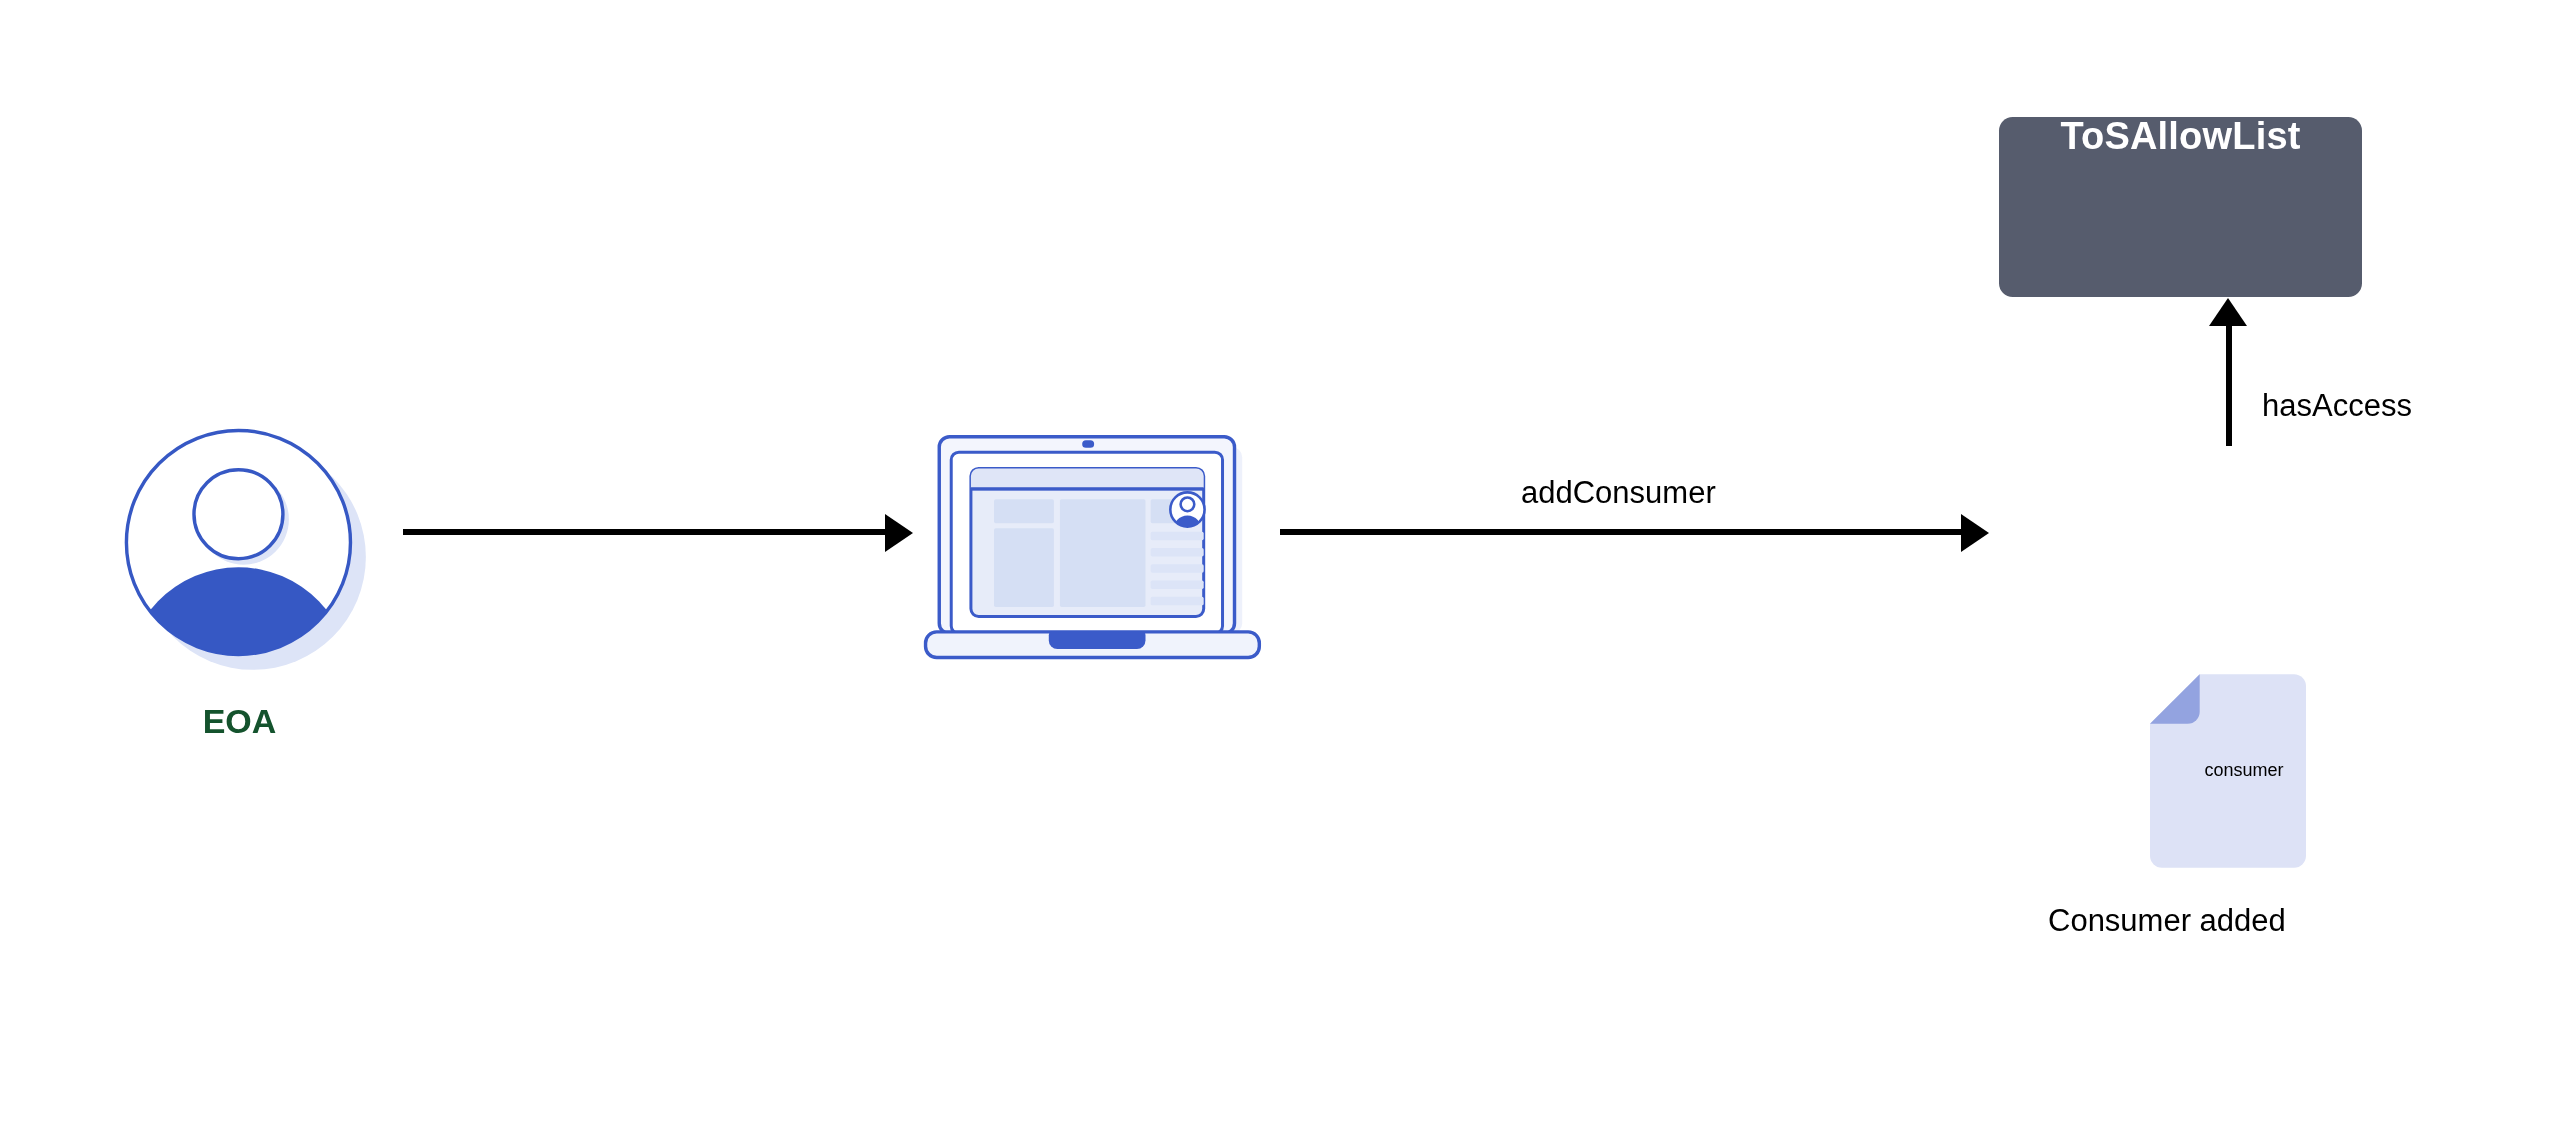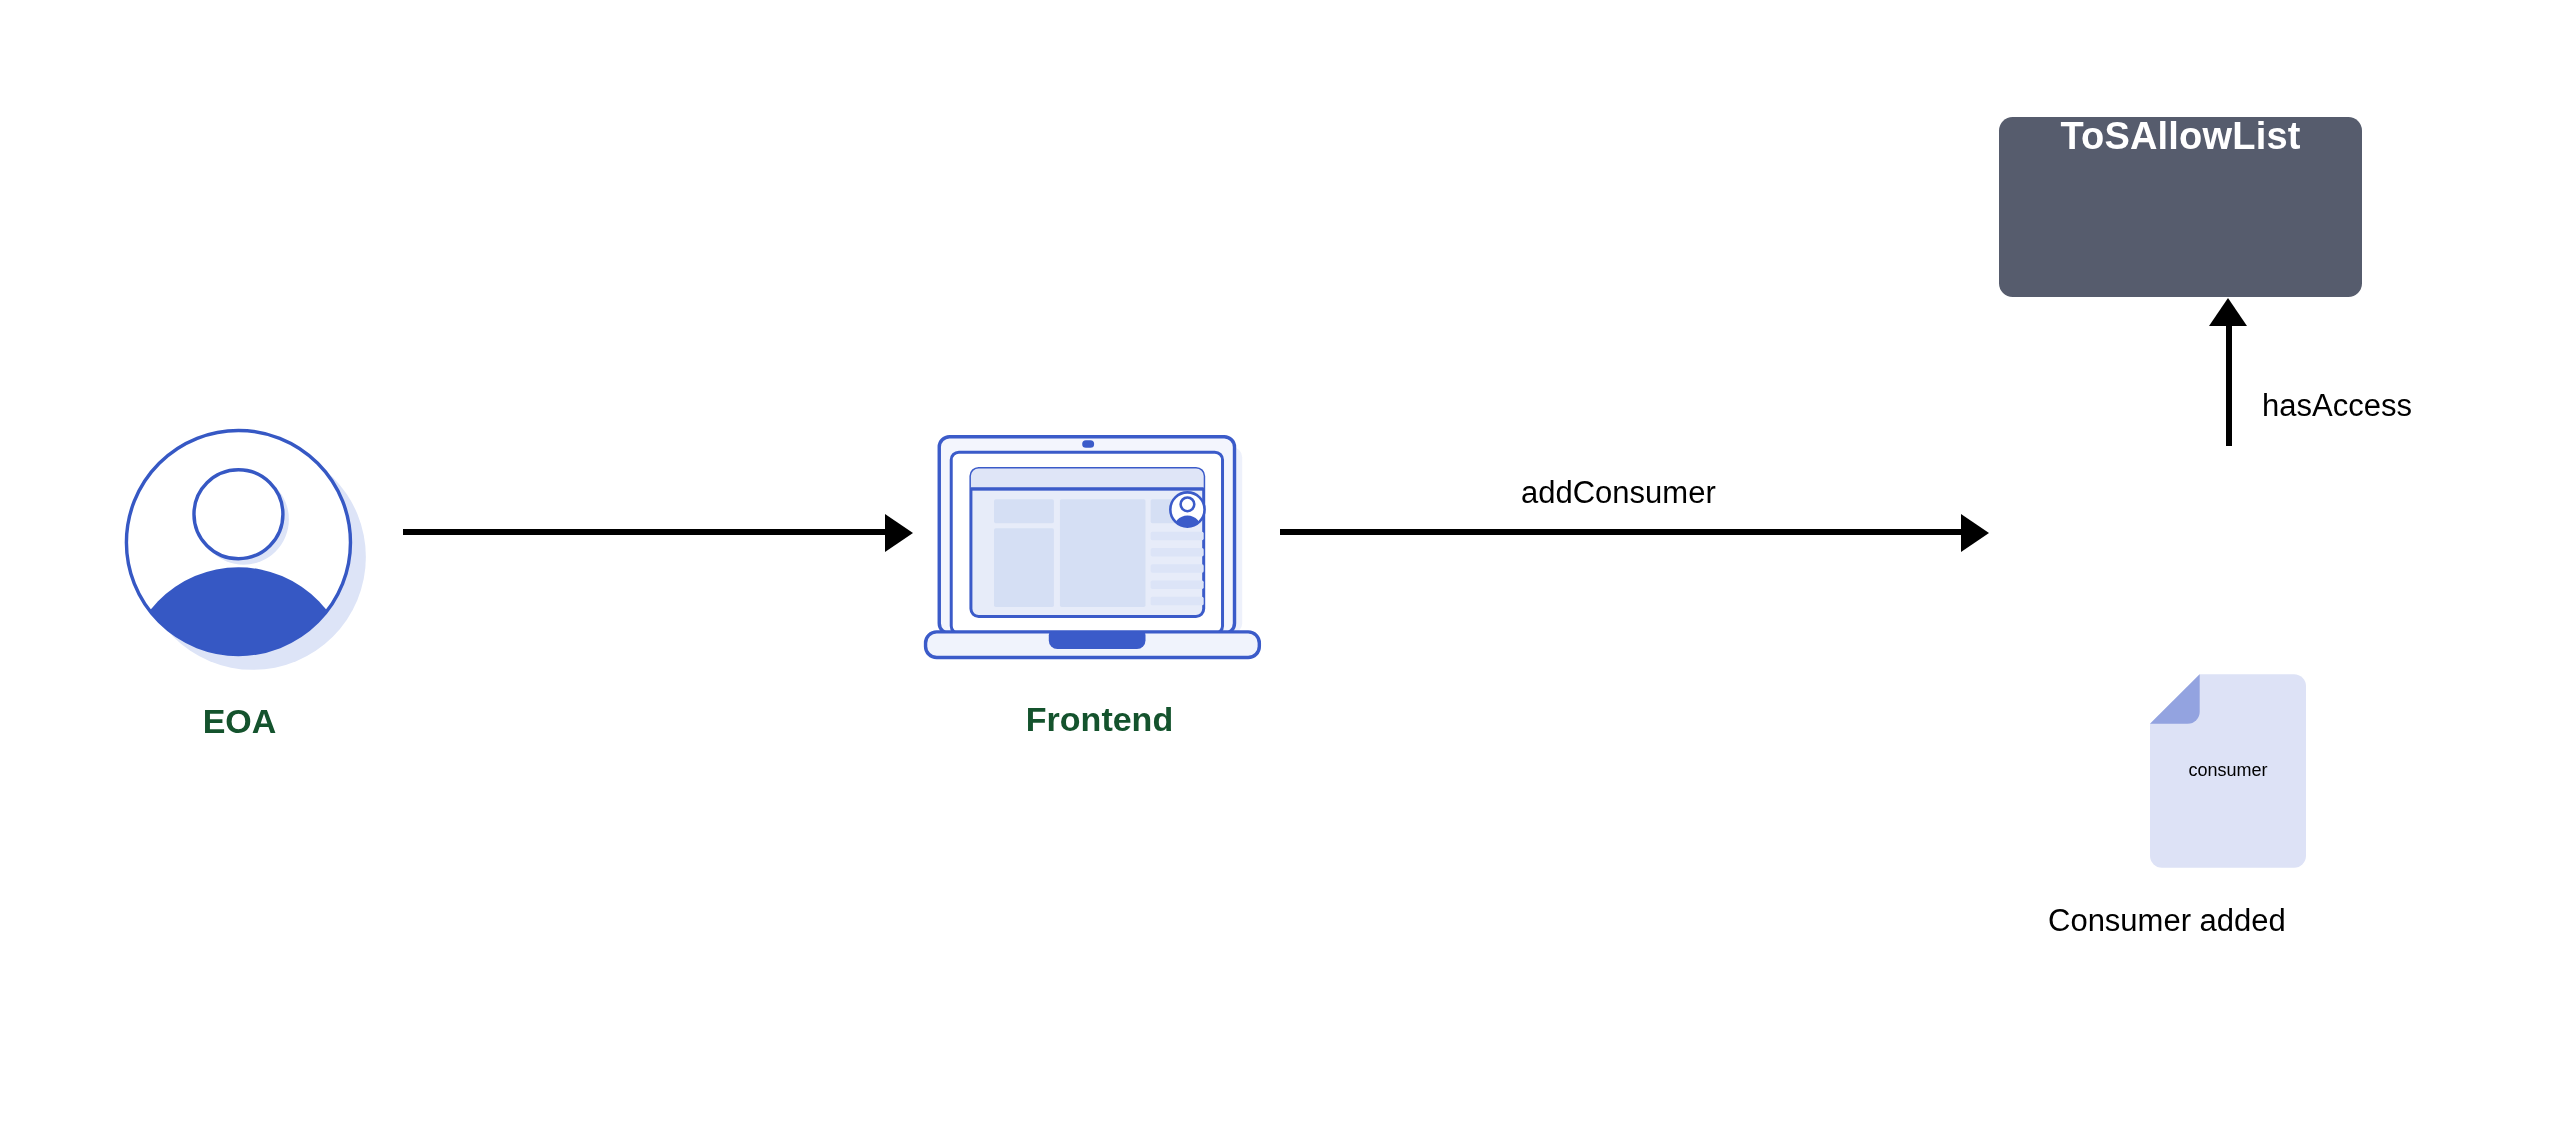--- a/index.html
+++ b/index.html
@@ -113,20 +113,21 @@
   #consumer-doc-label {
     position: absolute;
     left: 2150px;
     top: 761px;
     width: 156px;
     text-align: center;
     font-size: 18px;
     color: #000000;
     line-height: 1;
     white-space: nowrap;
+    padding-left: 16px;
   }
 </style>
 </head>
 <body>
 
 <div id="canvas">
 
   <div class="abs" id="eoa-icon">
     <svg viewBox="0 0 290 290" width="248" height="248" xmlns="http://www.w3.org/2000/svg">
 
@@ -185,21 +186,20 @@
       <rect x="273" y="140" width="62" height="10" rx="2" fill="#dce4f7"></rect>
       <rect x="273" y="159" width="62" height="10" rx="2" fill="#dce4f7"></rect>
       <rect x="273" y="178" width="62" height="10" rx="2" fill="#dce4f7"></rect>
       <rect x="273" y="197" width="62" height="10" rx="2" fill="#dce4f7"></rect>
 
       <rect x="10" y="238" width="390" height="30" rx="13" fill="#f0f3fc" stroke="#3b5bc9" stroke-width="4"></rect>
 
       <path d="M158 238 h105 a4 4 0 0 1 4 4 v6 a10 10 0 0 1 -10 10 h-93 a10 10 0 0 1 -10 -10 v-6 a4 4 0 0 1 4 -4 z" fill="#3b5bc9"></path>
     </svg>
   </div>
-  <div class="node-caption" id="caption-frontend">Frontend</div>
 
   <div class="arrow-line-h abs" style="left:1280px; top:529px; width:683px;"></div>
   <div class="arrow-head-right abs" style="left:1961px; top:514px;"></div>
   <div class="edge-label" id="label-add-consumer">addConsumer</div>
 
   <div class="arrow-line-v abs" style="left:2226px; top:326px; height:120px;"></div>
   <div class="arrow-head-up abs" style="left:2209px; top:298px;"></div>
   <div class="edge-label" id="label-has-access">hasAccess</div>
 
   <div class="node-box" id="tos-allow-list-box">

